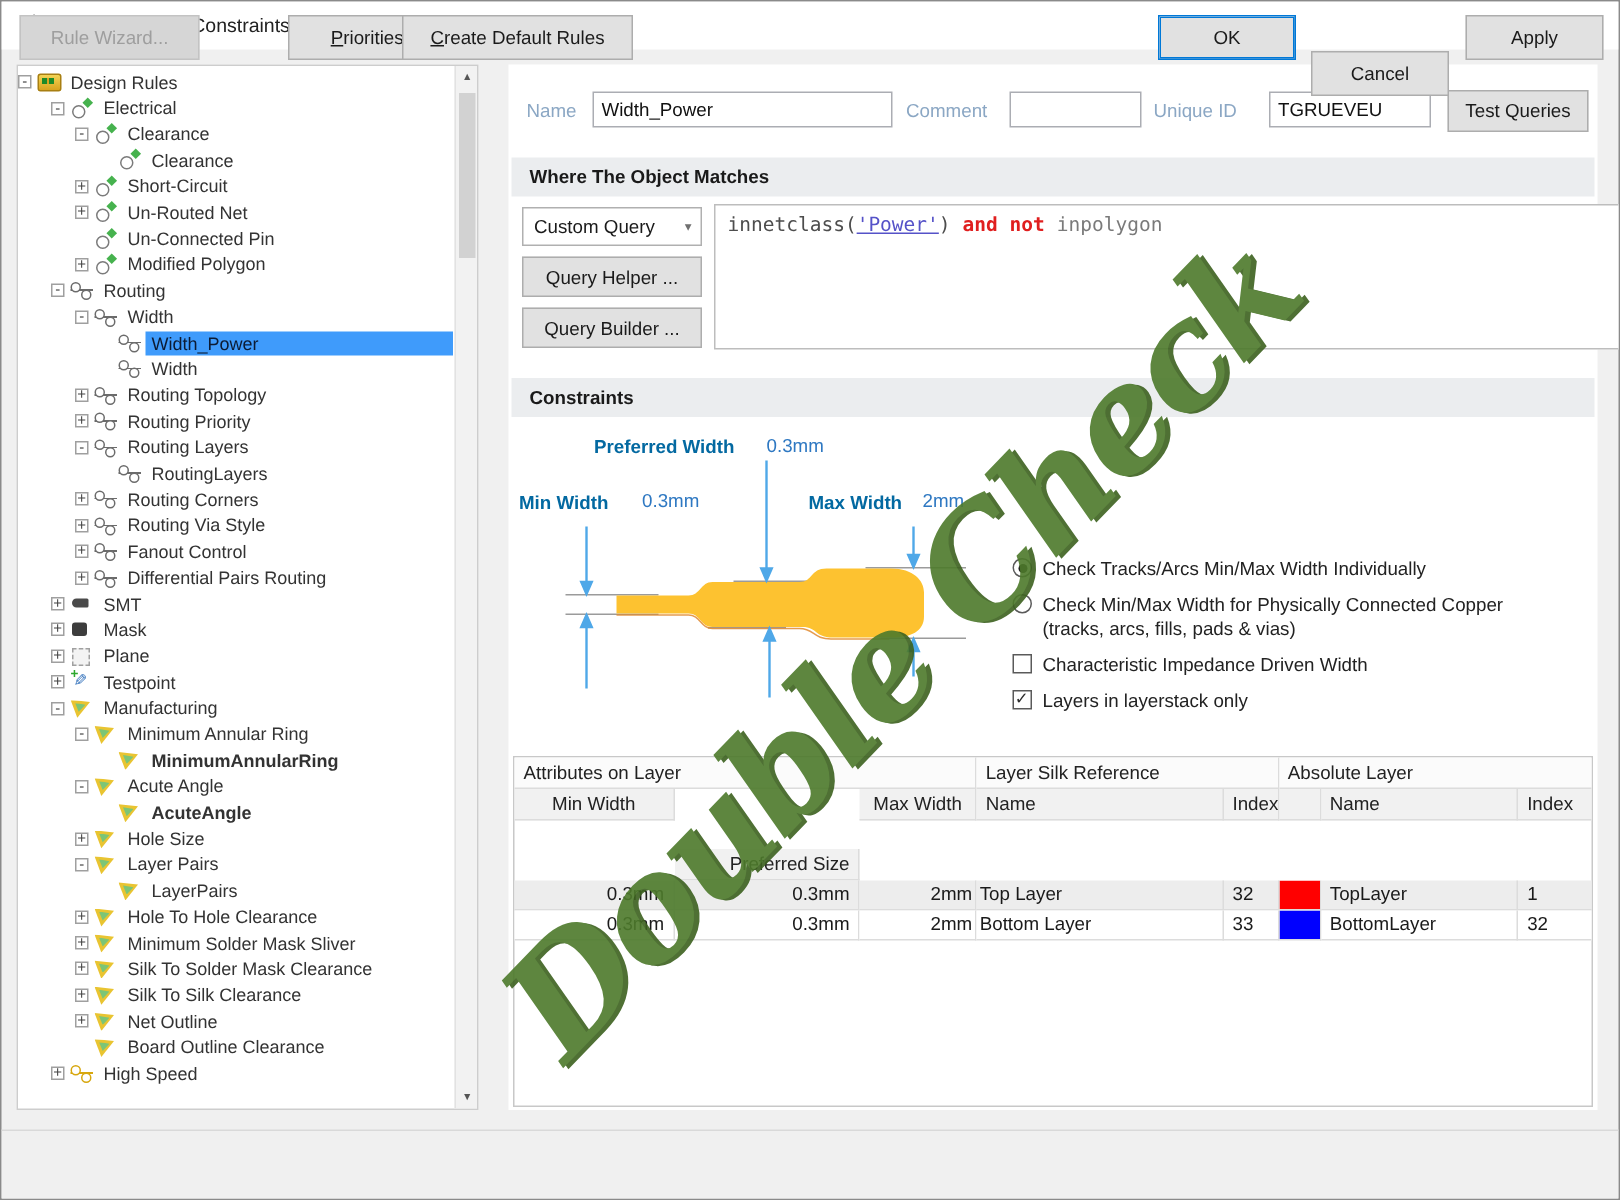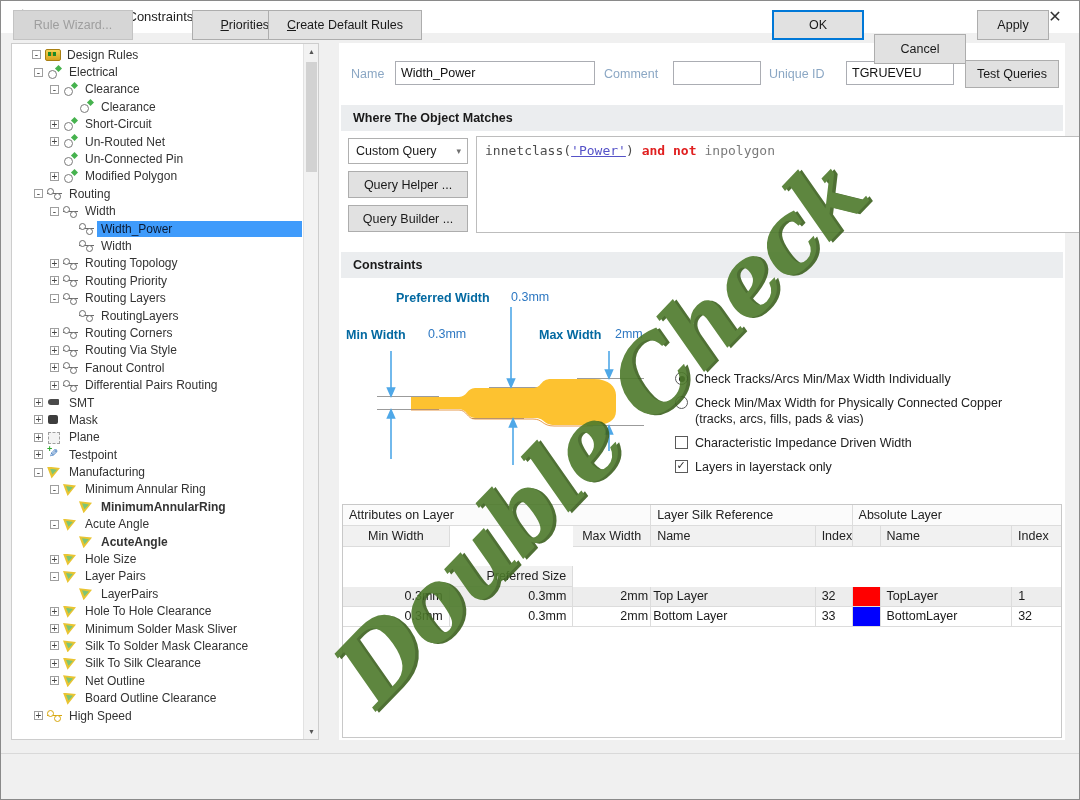--- a/index.html
+++ b/index.html
@@ -14,21 +14,21 @@
   .tb-btn { position:absolute; top:0; width:44px; height:32px; text-align:center; line-height:32px;
             font-size:14px; color:#333; cursor:default; }
   .tb-help { right:46px; }
   .tb-close { right:2px; font-size:16px; }
 
   
   .tree-panel { position:absolute; left:10px; top:42px; width:308px; height:697px;
                 background:#fff; border:1px solid #cdcdcd; overflow:hidden; }
   .tree-rows { position:absolute; left:0; top:2px; right:16px; }
   .trow { height:17.4px; display:flex; align-items:center; white-space:nowrap; font-size:12px; color:#333; }
-  .trow[data-level="0"] { padding-left:20px; }
+  .trow[data-level="0"] { padding-left:0; }
   .trow[data-level="1"] { padding-left:22px; }
   .trow[data-level="2"] { padding-left:38px; }
   .trow[data-level="3"] { padding-left:54px; }
   .exp { width:9px; height:9px; border:1px solid #9f9f9f; background:#fff; margin-right:4px;
          position:relative; flex:0 0 9px; }
   .exp::before { position:absolute; left:0; top:-4px; width:7px; text-align:center; font-size:10px;
                  line-height:15px; color:#444; }
   .trow[data-exp="minus"] .exp::before { content:"-"; }
   .trow[data-exp="plus"]  .exp::before { content:"+"; }
   .trow[data-exp="leaf"]  .exp { visibility:hidden; }
@@ -562,17 +562,17 @@
 </button>
 <button class="btn fbtn mnemonic" style="left:267px; width:154px;">
   <span class="btn-label">Create Default Rules</span>
 </button>
 <button class="btn fbtn btn-ok" style="left:771px; width:92px;">
   <span class="btn-label">OK</span>
 </button>
 <button class="btn fbtn" style="left:873px; width:92px;margin-top:24px;">
   <span class="btn-label">Cancel</span>
 </button>
-<button class="btn fbtn" style="left:976px; width:72px;">
+<button class="btn fbtn" style="left:976px; width:92px;">
   <span class="btn-label">Apply</span>
 </button>
 
 <div class="watermark">Double Check</div>
 
 </body></html>

